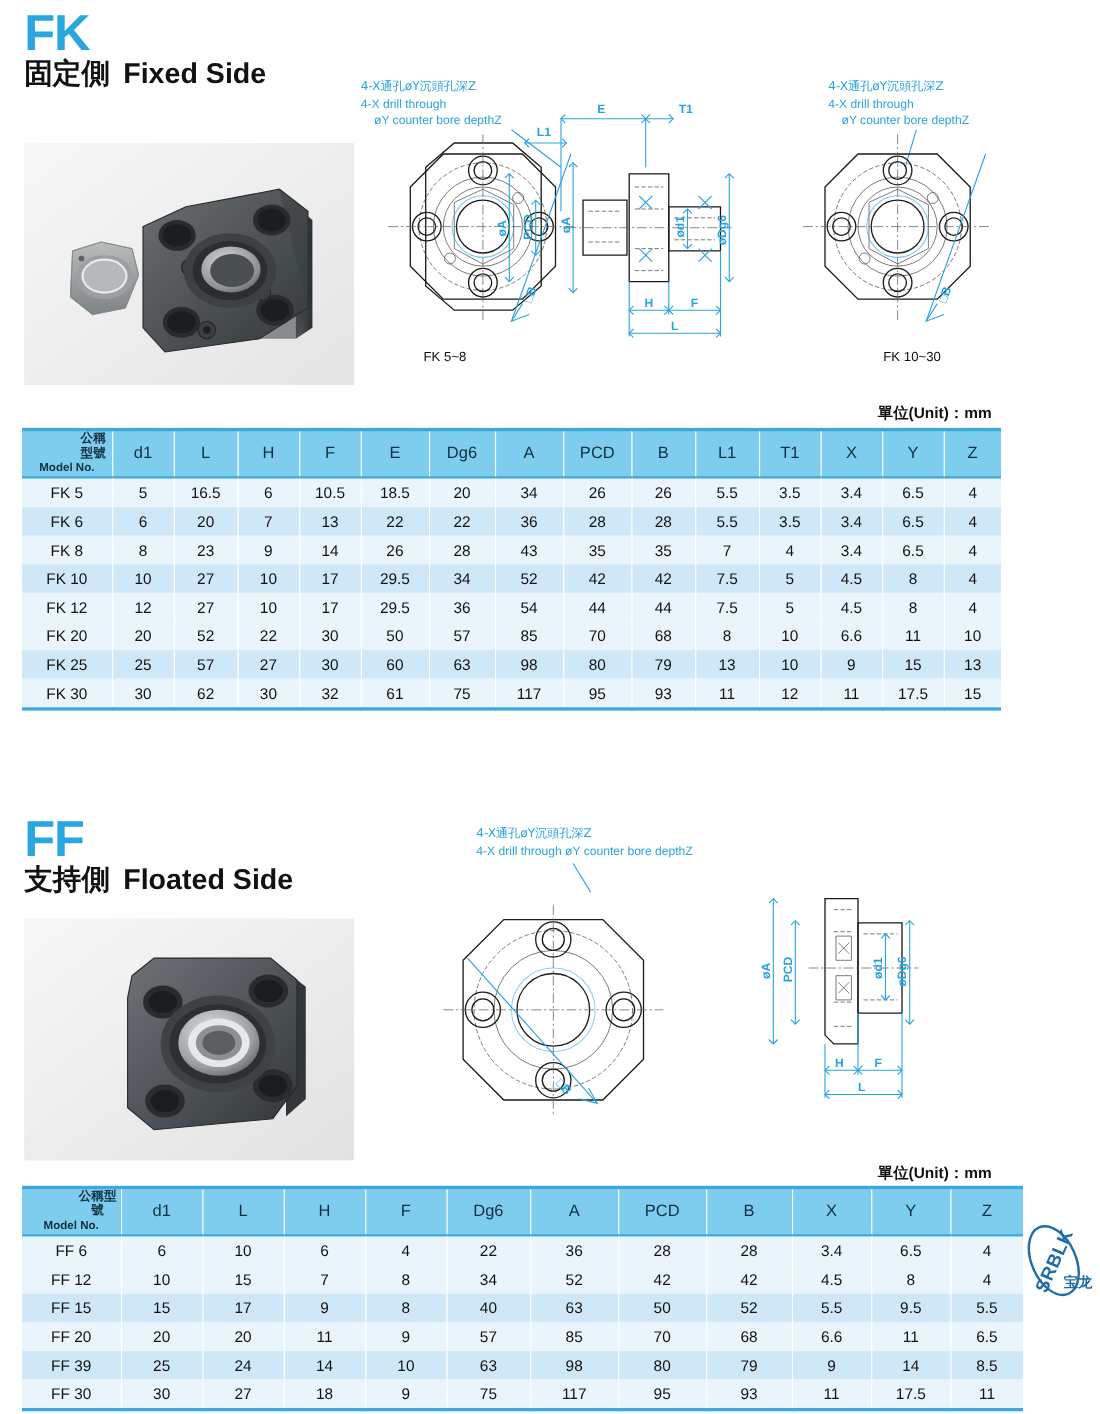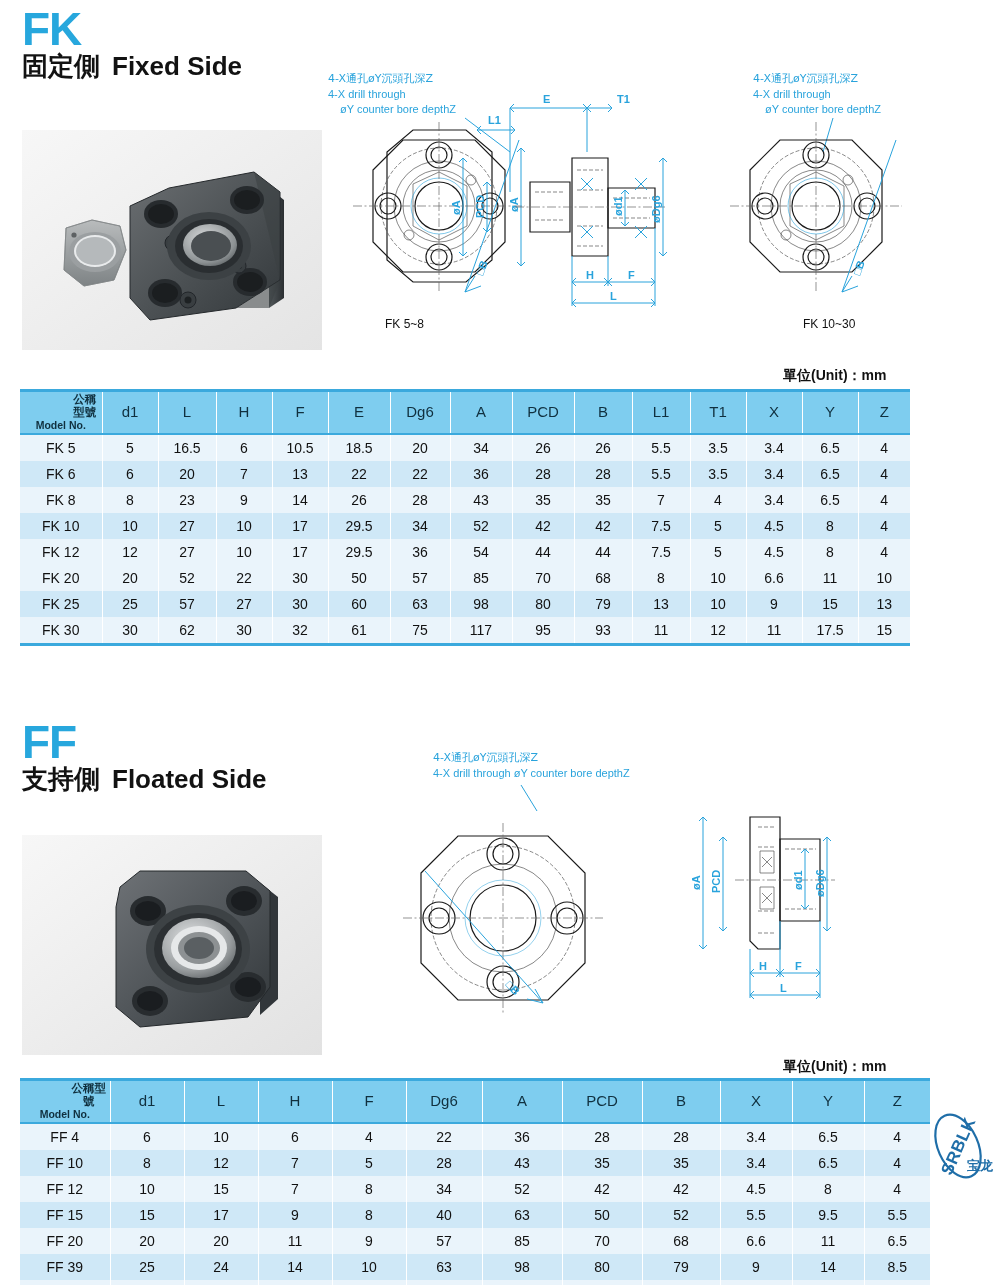--- a/index.html
+++ b/index.html
@@ -28,38 +28,39 @@
     font-size: 26px;
     font-weight: bold;
     color: #121212;
     line-height: 1.1;
     white-space: nowrap;
   }
   .sec-title .cjk { letter-spacing: 0px; font-family: Liberation Mono, monospace; }
   .sec-title .en  { margin-left: 12px; }
 
   #fk-heading { position: absolute; left: 22px; top: 8px; }
-  #ff-heading { position: absolute; left: 22px; top: 721px; }
+  #ff-heading { position: absolute; left: 22px; top: 741px; }
 
   
   .photo {
     position: absolute;
     background: #f2f2f2;
     overflow: hidden;
   }
   #fk-photo { left: 22px; top: 130px; width: 300px; height: 220px; }
   #ff-photo { left: 22px; top: 835px; width: 300px; height: 220px; }
 
   
   .unit-label {
     position: absolute;
     font-size: 14px;
     font-weight: bold;
     color: #111;
     white-space: nowrap;
+    margin-left: 15px;
   }
   #fk-unit { left: 783px; top: 367px; }
   #ff-unit { left: 783px; top: 1058px; }
 
   
   .spec-table {
     position: absolute;
     border-collapse: collapse;
     table-layout: fixed;
     font-size: 13px;
@@ -737,43 +738,29 @@
       <th>A</th>
       <th>PCD</th>
       <th>B</th>
       <th>X</th>
       <th>Y</th>
       <th>Z</th>
     </tr>
   </thead>
   <tbody id="ff-tbody">
       <tr>
-        <td class="model-cell">FF 4</td>
+        <td class="model-cell">FF 6</td>
         <td>6</td>
         <td>10</td>
         <td>6</td>
         <td>4</td>
         <td>22</td>
         <td>36</td>
         <td>28</td>
         <td>28</td>
-        <td>3.4</td>
-        <td>6.5</td>
-        <td>4</td>
-      </tr>
-      <tr class="alt">
-        <td class="model-cell">FF 10</td>
-        <td>8</td>
-        <td>12</td>
-        <td>7</td>
-        <td>5</td>
-        <td>28</td>
-        <td>43</td>
-        <td>35</td>
-        <td>35</td>
         <td>3.4</td>
         <td>6.5</td>
         <td>4</td>
       </tr>
       <tr>
         <td class="model-cell">FF 12</td>
         <td>10</td>
         <td>15</td>
         <td>7</td>
         <td>8</td>

